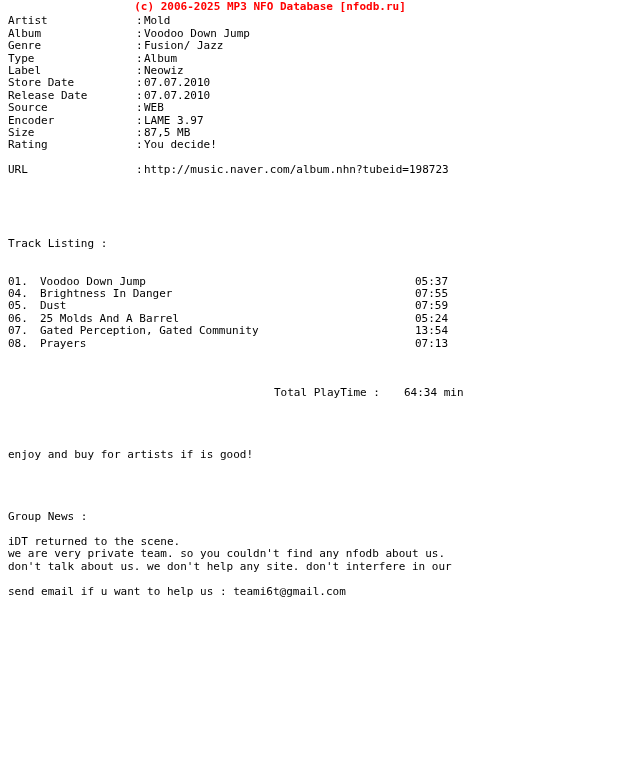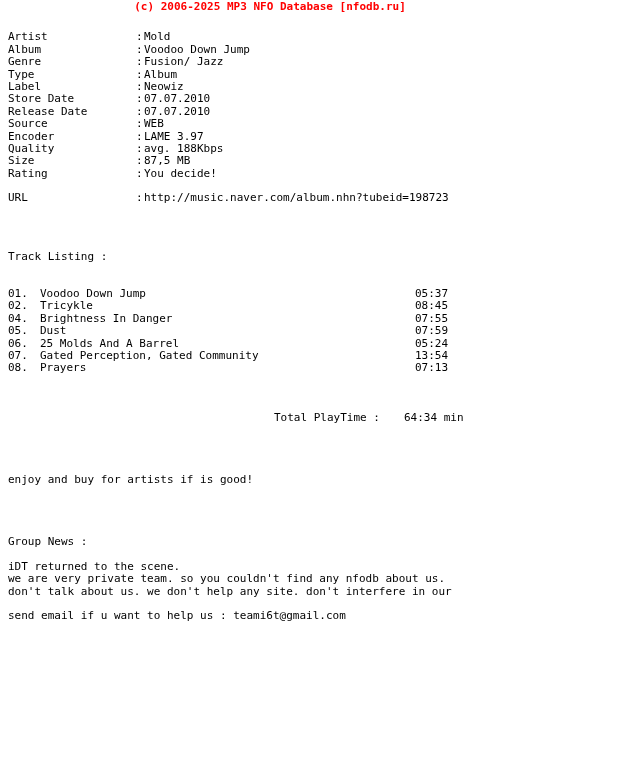--- a/index.html
+++ b/index.html
@@ -37,21 +37,20 @@
     padding-left: 8px;
     padding-top: 2px;
   }
   .row {
     white-space: pre;
     height: 12.4px;
   }
   .lbl {
     display: inline-block;
     width: 128px;
-    margin-top: 16px;
   }
   .sep {
     display: inline-block;
     width: 8px;
   }
   .val {
     display: inline;
   }
   .spacer-1 { height: 12.4px; }
   .spacer-2 { height: 24.8px; }
@@ -106,38 +105,36 @@
     <div>
       <div class="row"><span class="lbl">Artist</span><span class="sep">:</span><span class="val">Mold</span></div>
       <div class="row"><span class="lbl">Album</span><span class="sep">:</span><span class="val">Voodoo Down Jump</span></div>
       <div class="row"><span class="lbl">Genre</span><span class="sep">:</span><span class="val">Fusion/ Jazz</span></div>
       <div class="row"><span class="lbl">Type</span><span class="sep">:</span><span class="val">Album</span></div>
       <div class="row"><span class="lbl">Label</span><span class="sep">:</span><span class="val">Neowiz</span></div>
       <div class="row"><span class="lbl">Store Date</span><span class="sep">:</span><span class="val">07.07.2010</span></div>
       <div class="row"><span class="lbl">Release Date</span><span class="sep">:</span><span class="val">07.07.2010</span></div>
       <div class="row"><span class="lbl">Source</span><span class="sep">:</span><span class="val">WEB</span></div>
       <div class="row"><span class="lbl">Encoder</span><span class="sep">:</span><span class="val">LAME 3.97</span></div>
-      <div class="row"><span class="lbl">Quality</span><span class="sep">:</span><span class="val">avg. 188Kbps</span></div>
       <div class="row"><span class="lbl">Size</span><span class="sep">:</span><span class="val">87,5 MB</span></div>
       <div class="row"><span class="lbl">Rating</span><span class="sep">:</span><span class="val">You decide!</span></div>
 
       <div class="spacer-1"></div>
 
       <div class="row"><span class="lbl">URL</span><span class="sep">:</span><span class="val">http://music.naver.com/album.nhn?tubeid=198723</span></div>
     </div>
 
     <div class="spacer-5"></div>
 
     <div class="section-title">Track Listing :</div>
 
     <div class="spacer-2"></div>
 
     <div>
       <div class="track"><span class="track-num">01.</span><span class="track-name">Voodoo Down Jump</span><span class="track-time">05:37</span></div>
-      <div class="track"><span class="track-num">02.</span><span class="track-name">Tricykle</span><span class="track-time">08:45</span></div>
       <div class="track"><span class="track-num">04.</span><span class="track-name">Brightness In Danger</span><span class="track-time">07:55</span></div>
       <div class="track"><span class="track-num">05.</span><span class="track-name">Dust</span><span class="track-time">07:59</span></div>
       <div class="track"><span class="track-num">06.</span><span class="track-name">25 Molds And A Barrel</span><span class="track-time">05:24</span></div>
       <div class="track"><span class="track-num">07.</span><span class="track-name">Gated Perception, Gated Community</span><span class="track-time">13:54</span></div>
       <div class="track"><span class="track-num">08.</span><span class="track-name">Prayers</span><span class="track-time">07:13</span></div>
     </div>
 
     <div class="spacer-3"></div>
 
     <div class="total-line"><span>Total PlayTime :</span><span class="total-gap"></span><span>64:34 min</span></div>

